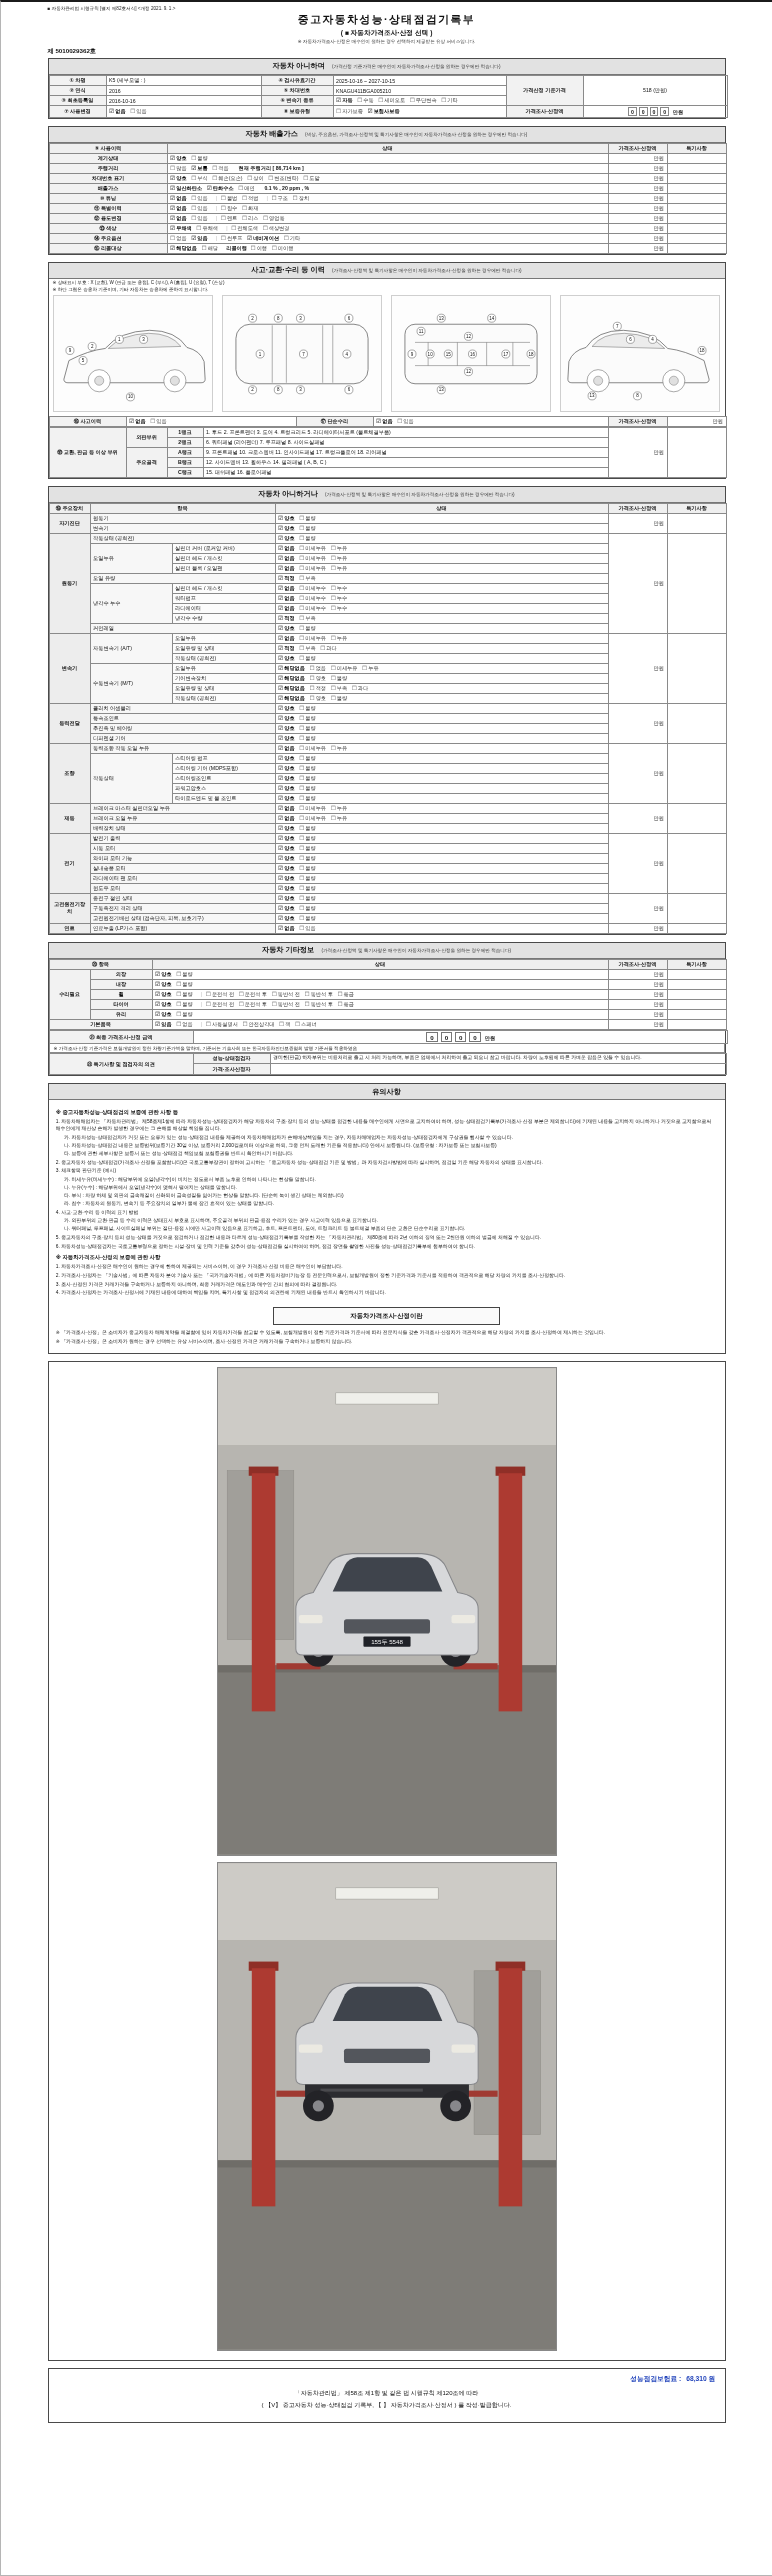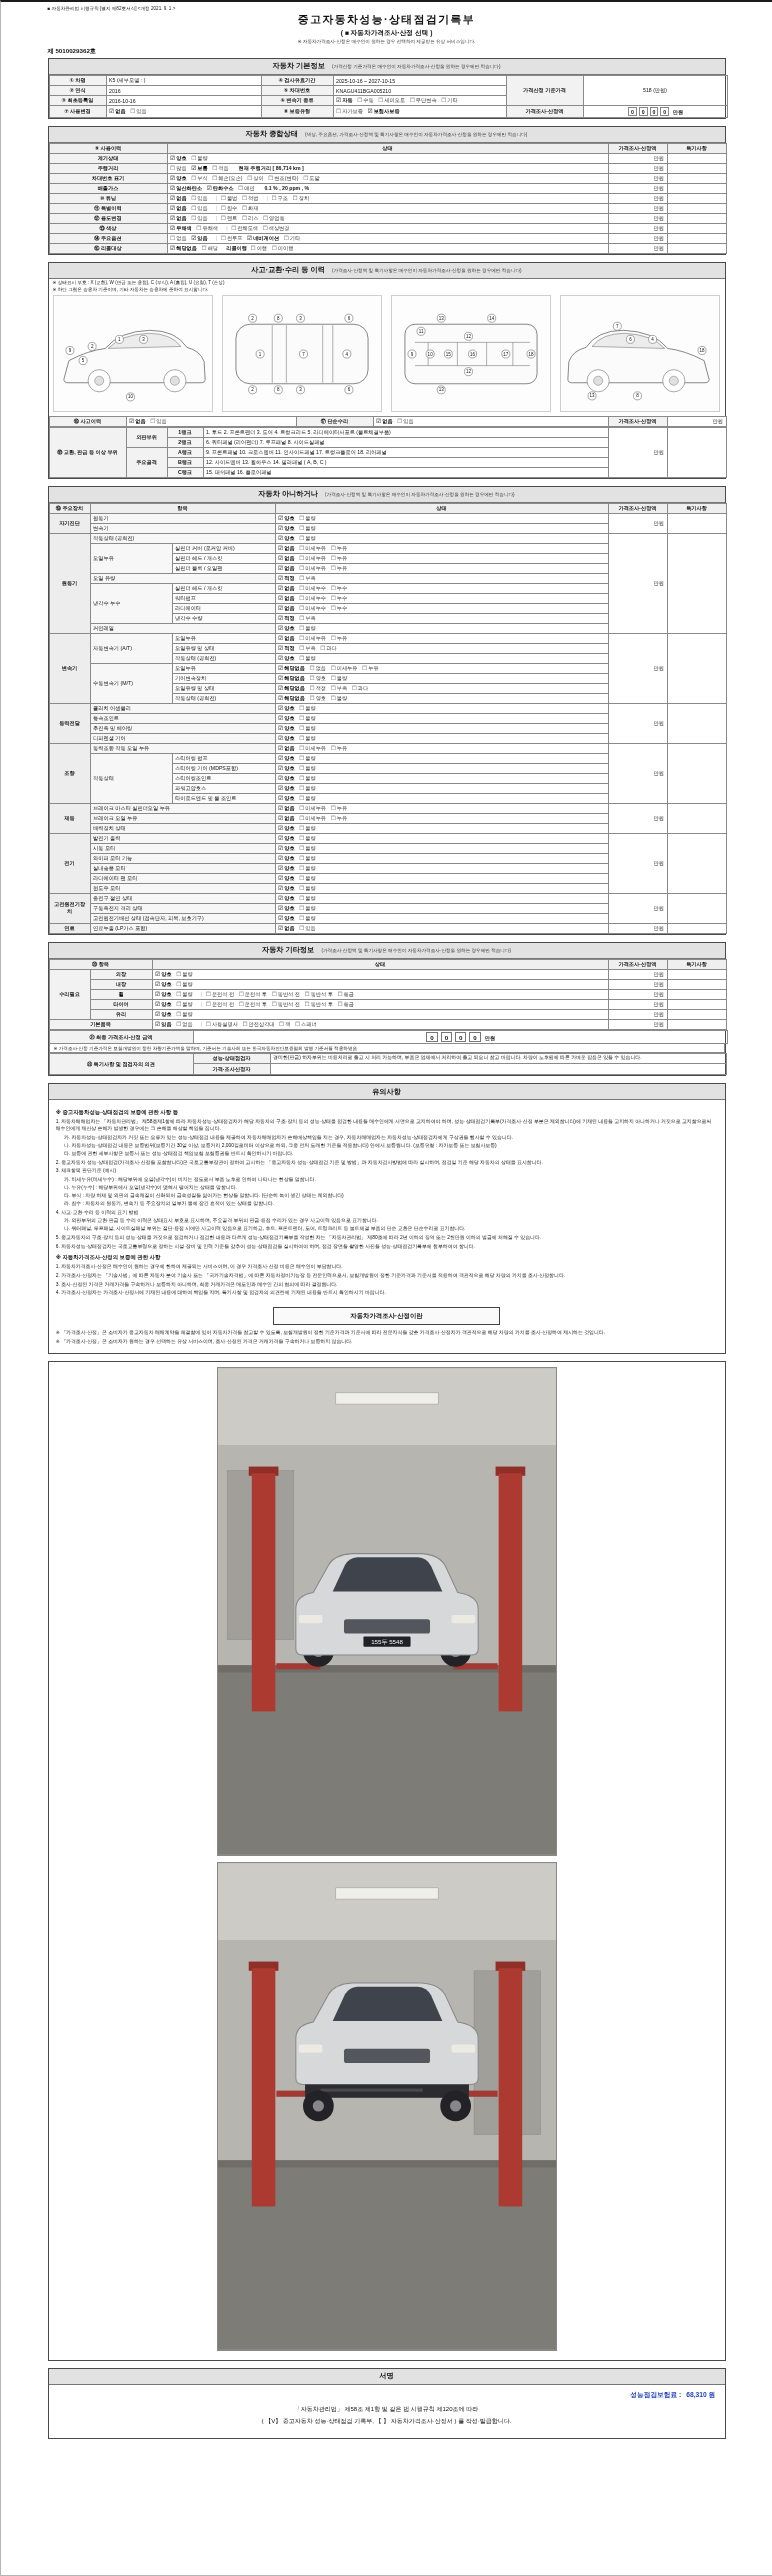--- a/index.html
+++ b/index.html
@@ -71,21 +71,21 @@
     <div class="titleblk">
       <div class="title">중고자동차성능·상태점검기록부</div>
       <div class="subtitle">( ■ 자동차가격조사·산정 선택 )</div>
       <div class="subnote">※ 자동차가격조사·산정은 매수인이 원하는 경우 선택하여 제공받는 유상 서비스입니다.</div>
     </div>
 
     <div class="docno">제 5010029362호</div>
 
     <div class="sec">
       <div class="sec-head">
-        <span>자동차 기본정보</span>
+        <span>자동차 아니하며</span>
         <span class="note">(가격산정 기준가격은 매수인이 자동차가격조사·산정을 원하는 경우에만 적습니다)</span>
       </div>
       <table class="t">
         <colgroup>
             <col style="width:57px">
             <col style="width:155px">
             <col style="width:72px">
             <col style="width:173px">
             <col style="width:77px">
             <col style="width:144px">
@@ -118,21 +118,21 @@
           <td class="state"><span class="cb"><span class="bx">☐</span><span class="cl">자가보증</span></span><span class="cb on"><span class="bx">☑</span><span class="cl">보험사보증</span></span></td>
           <td class="lab">가격조사·산정액</td>
           <td class="amount-cell" id="basic-digits"><span class="digit">0</span><span class="digit">0</span><span class="digit">0</span><span class="digit">0</span><span class="unit">만원</span></td>
         </tr>
         </tbody>
       </table>
     </div>
 
     <div class="sec">
       <div class="sec-head">
-        <span>자동차 종합상태</span>
+        <span>자동차 배출가스</span>
         <span class="note">(색상, 주요옵션, 가격조사·산정액 및 특기사항은 매수인이 자동차가격조사·산정을 원하는 경우에만 적습니다)</span>
       </div>
       <table class="t">
         <colgroup>
             <col style="width:118px">
             <col style="width:441px">
             <col style="width:59px">
             <col style="width:59px">
           </colgroup>
         <thead>
@@ -801,23 +801,20 @@
           <circle cx="196" cy="474" r="30" fill="#232327"></circle>
             <circle cx="196" cy="474" r="11" fill="#87878b"></circle>
           <circle cx="464" cy="474" r="30" fill="#232327"></circle>
             <circle cx="464" cy="474" r="11" fill="#87878b"></circle>
         </svg>
 
       </div>
     </div>
 
     <div class="sec">
-      <div class="sec-head">
-        <span>서명</span>
-      </div>
       <div class="sign-body">
         <div class="fee">
           <span>성능점검보험료 :</span>
           <span class="fee-val">68,310 원</span>
         </div>
         <div class="law">「자동차관리법」 제58조 제1항 및 같은 법 시행규칙 제120조에 따라</div>
         <div class="law">( 【V】 중고자동차 성능·상태점검 기록부, 【 】 자동차가격조사·산정서 ) 를 작성·발급합니다.</div>
       </div>
     </div>
 

